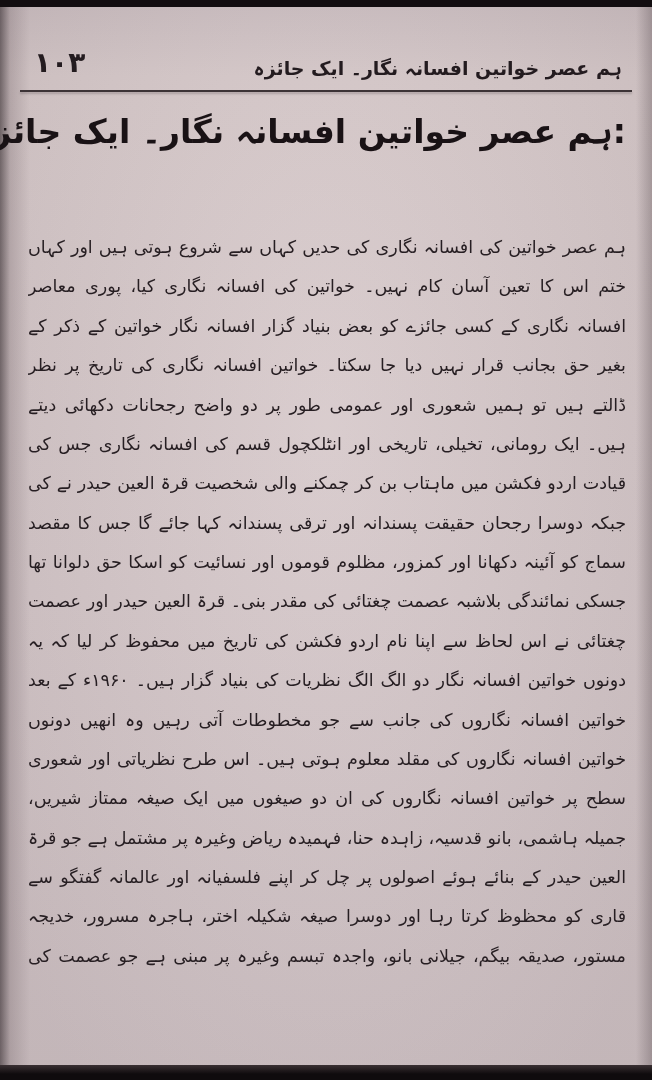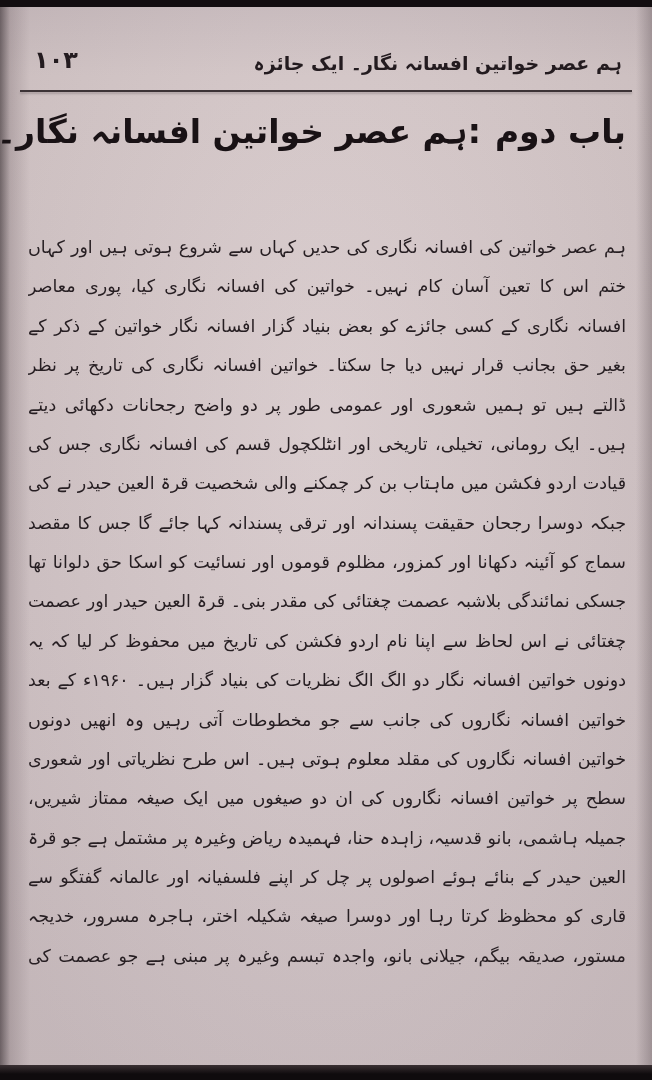--- a/index.html
+++ b/index.html
@@ -34,21 +34,21 @@
     top: 46px; right: 30px; left: 34px;
     display: flex;
     justify-content: space-between;
     align-items: flex-end;
     direction: rtl;
     font-size: 19px;
     font-weight: bold;
     color: #231b1f;
   }
   .running-header { letter-spacing: 0.5px; }
-  .page-number { font-size: 24px; }
+  .page-number { font-size: 28px; }
   .header-rule {
     position: absolute;
     top: 90px; left: 20px; right: 20px;
     height: 2px;
     background: #3c3336;
     box-shadow: 0 2px 2px rgba(60,50,54,0.25);
   }
   .chapter {
     position: absolute;
     top: 112px; right: 26px; left: 26px;
@@ -89,21 +89,20 @@
 
   <div class="header-row">
     <span class="running-header">ہم عصر خواتین افسانہ نگار۔ ایک جائزہ</span>
     <span class="page-number">۱۰۳</span>
   </div>
 
   <div class="header-rule"></div>
 
   <div class="chapter">
     <span class="label-group">
-      <span>باب دوم</span>
       <span>:</span>
     </span>
     <span class="title">ہم عصر خواتین افسانہ نگار۔ ایک جائزہ</span>
   </div>
 
   <div class="body-text">
     <p>ہم عصر خواتین کی افسانہ نگاری کی حدیں کہاں سے شروع ہوتی ہیں اور کہاں ختم اس کا تعین آسان کام نہیں۔ خواتین کی افسانہ نگاری کیا، پوری معاصر افسانہ نگاری کے کسی جائزے کو بعض بنیاد گزار افسانہ نگار خواتین کے ذکر کے بغیر حق بجانب قرار نہیں دیا جا سکتا۔ خواتین افسانہ نگاری کی تاریخ پر نظر ڈالتے ہیں تو ہمیں شعوری اور عمومی طور پر دو واضح رجحانات دکھائی دیتے ہیں۔ ایک رومانی، تخیلی، تاریخی اور انٹلکچول قسم کی افسانہ نگاری جس کی قیادت اردو فکشن میں ماہتاب بن کر چمکنے والی شخصیت قرۃ العین حیدر نے کی جبکہ دوسرا رجحان حقیقت پسندانہ اور ترقی پسندانہ کہا جائے گا جس کا مقصد سماج کو آئینہ دکھانا اور کمزور، مظلوم قوموں اور نسائیت کو اسکا حق دلوانا تھا جسکی نمائندگی بلاشبہ عصمت چغتائی کی مقدر بنی۔ قرۃ العین حیدر اور عصمت چغتائی نے اس لحاظ سے اپنا نام اردو فکشن کی تاریخ میں محفوظ کر لیا کہ یہ دونوں خواتین افسانہ نگار دو الگ الگ نظریات کی بنیاد گزار ہیں۔ ۱۹۶۰ء کے بعد خواتین افسانہ نگاروں کی جانب سے جو مخطوطات آتی رہیں وہ انھیں دونوں خواتین افسانہ نگاروں کی مقلد معلوم ہوتی ہیں۔ اس طرح نظریاتی اور شعوری سطح پر خواتین افسانہ نگاروں کی ان دو صیغوں میں ایک صیغہ ممتاز شیریں، جمیلہ ہاشمی، بانو قدسیہ، زاہدہ حنا، فہمیدہ ریاض وغیرہ پر مشتمل ہے جو قرۃ العین حیدر کے بنائے ہوئے اصولوں پر چل کر اپنے فلسفیانہ اور عالمانہ گفتگو سے قاری کو محظوظ کرتا رہا اور دوسرا صیغہ شکیلہ اختر، ہاجرہ مسرور، خدیجہ مستور، صدیقہ بیگم، جیلانی بانو، واجدہ تبسم وغیرہ پر مبنی ہے جو عصمت کی آواز میں آواز ملا کر اپنے باغیانہ تیور سے اس ظالم سماج سے لڑتا جھگڑتا رہا اور مرد سماج کو کوستا بکوستا رہا۔</p>
 
   </div>
 

